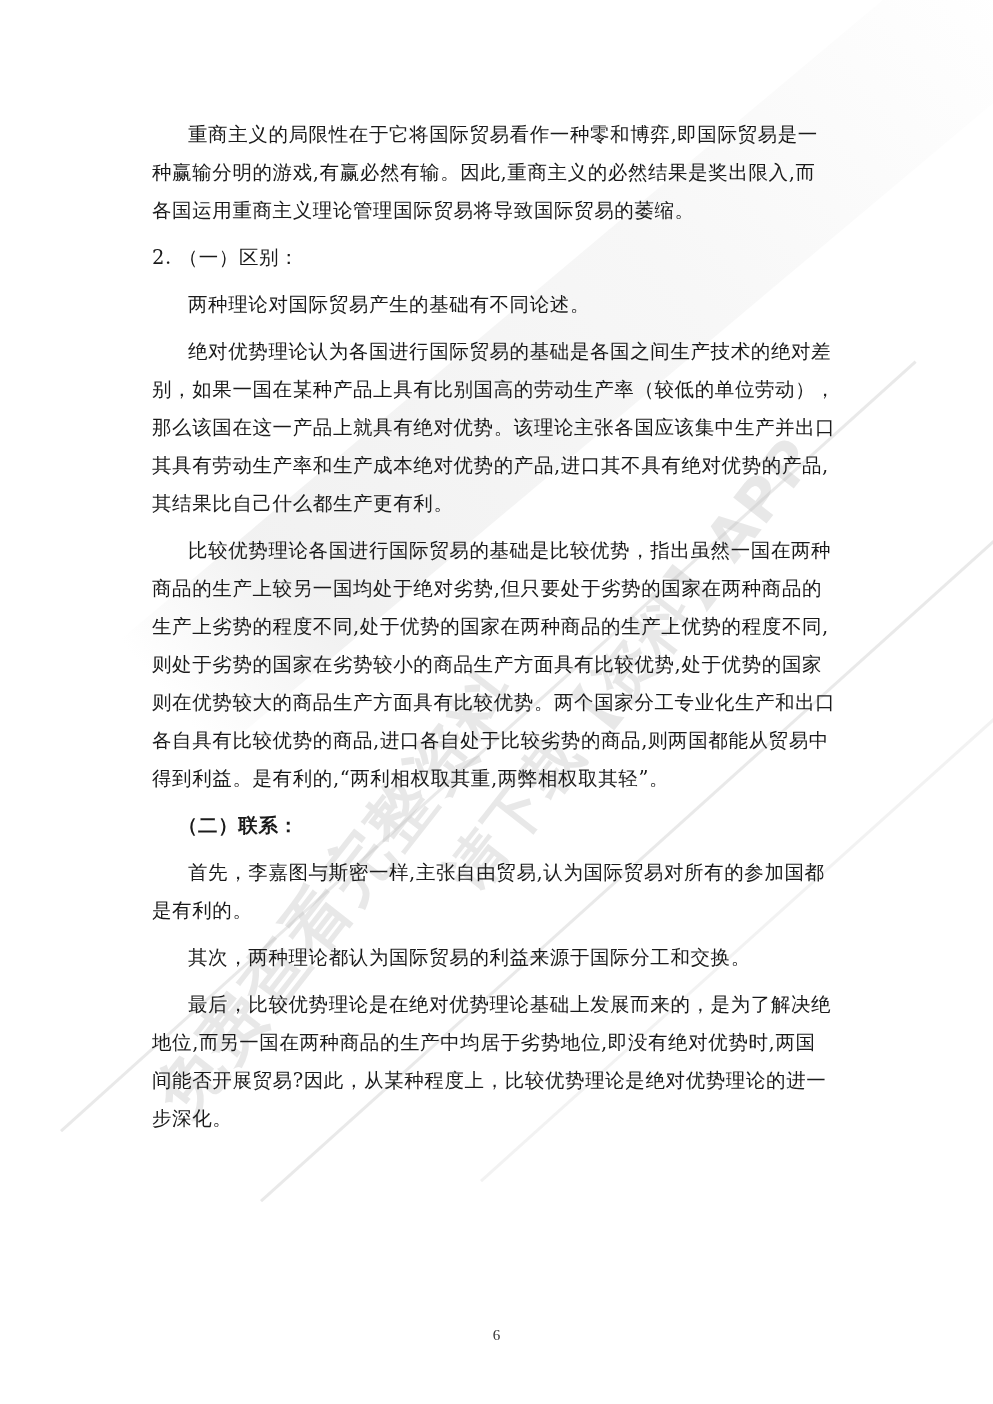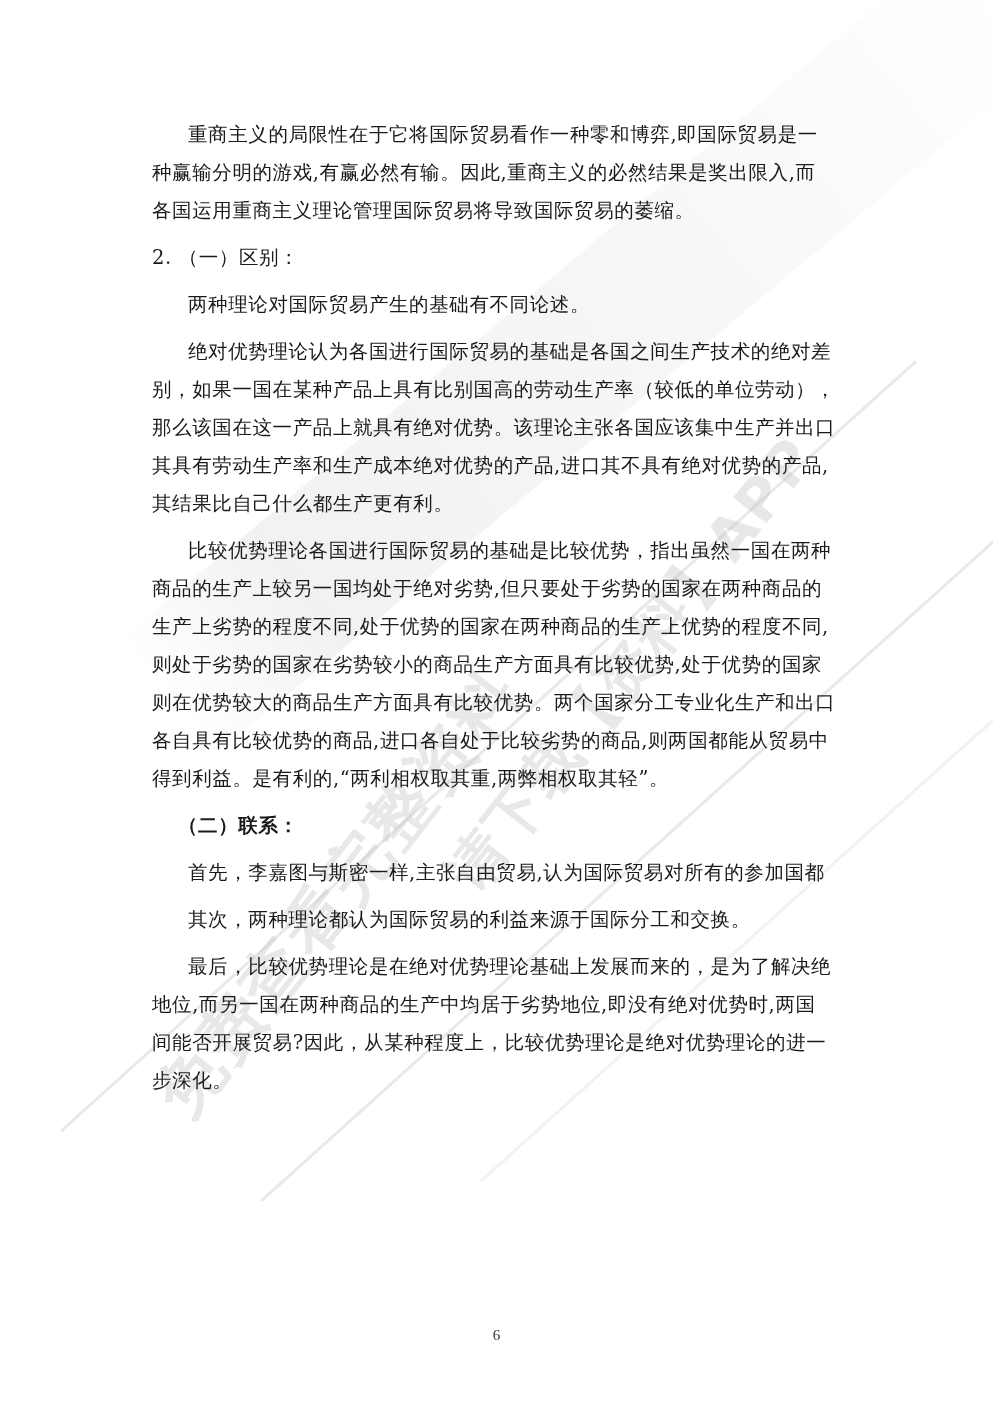--- a/index.html
+++ b/index.html
@@ -143,20 +143,21 @@
       <span class="line" style="text-indent:0">各自具有比较优势的商品,进口各自处于比较劣势的商品,则两国都能从贸易中</span>
       <span class="line" style="text-indent:0">得到利益。是有利的,“两利相权取其重,两弊相权取其轻”。</span>
     </p>
 
     <p class="para subheading">
       <span class="line">（二）联系：</span>
     </p>
 
     <p class="para indent">
       <span class="line">首先，李嘉图与斯密一样,主张自由贸易,认为国际贸易对所有的参加国都</span>
+      <span class="line" style="text-indent:0">是有利的。</span>
     </p>
 
     <p class="para indent">
       <span class="line">其次，两种理论都认为国际贸易的利益来源于国际分工和交换。</span>
     </p>
 
     <p class="para indent">
       <span class="line">最后，比较优势理论是在绝对优势理论基础上发展而来的，是为了解决绝</span>
       <span class="line" style="text-indent:0">地位,而另一国在两种商品的生产中均居于劣势地位,即没有绝对优势时,两国</span>
       <span class="line" style="text-indent:0">间能否开展贸易?因此，从某种程度上，比较优势理论是绝对优势理论的进一</span>

